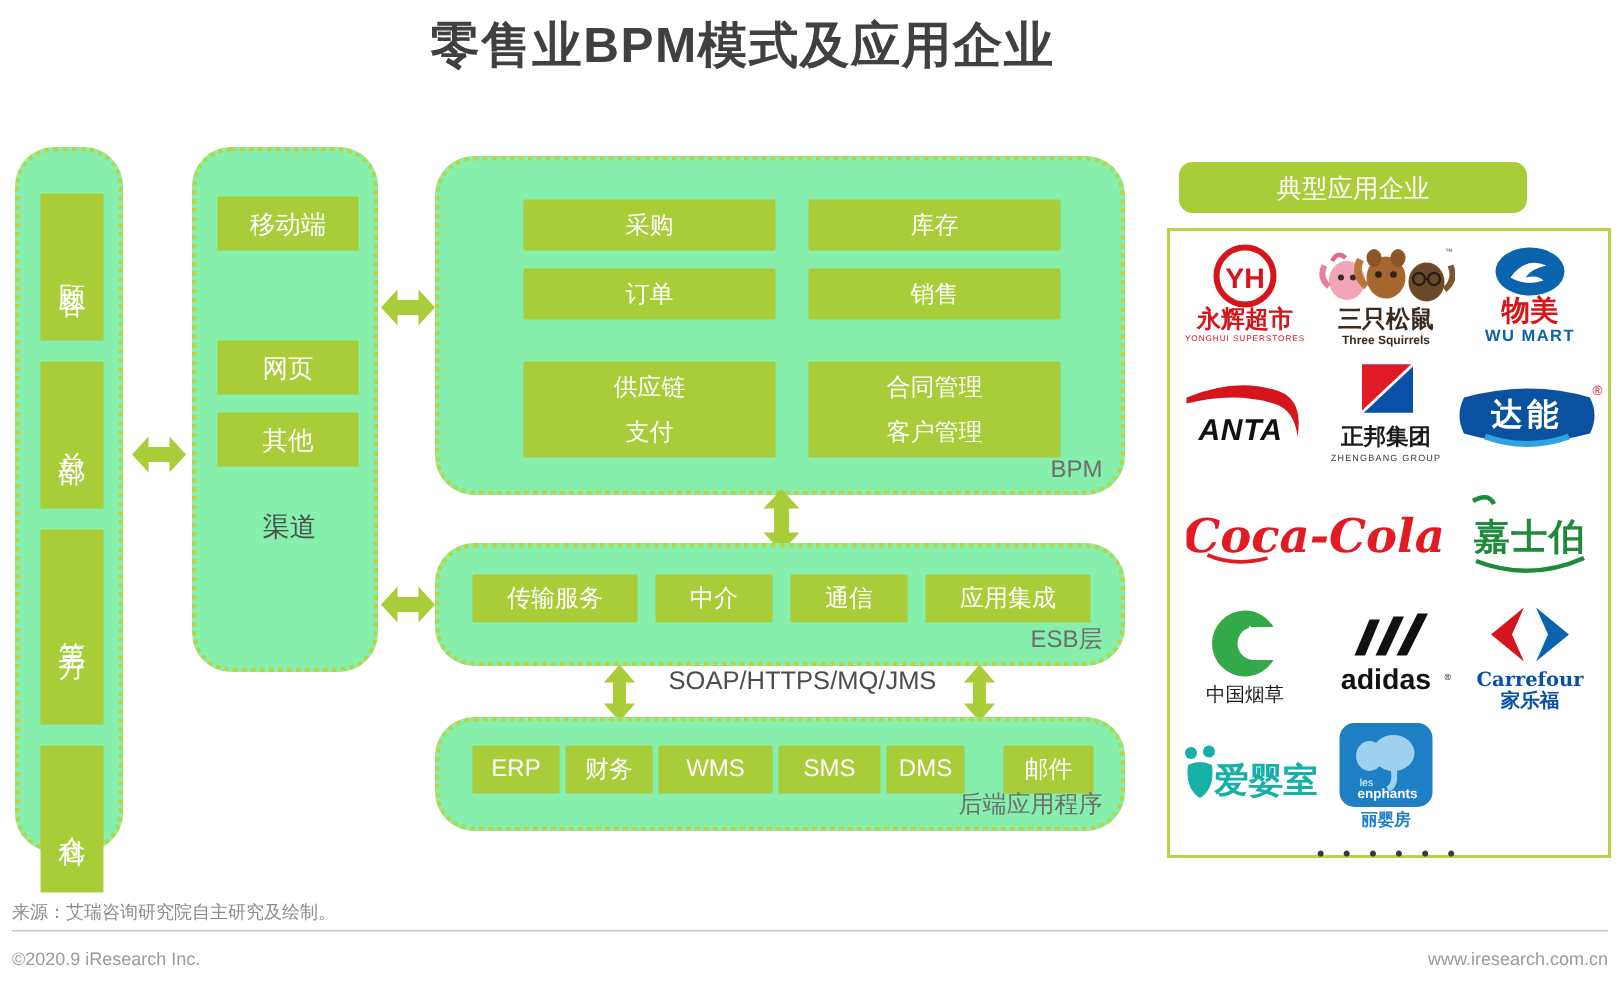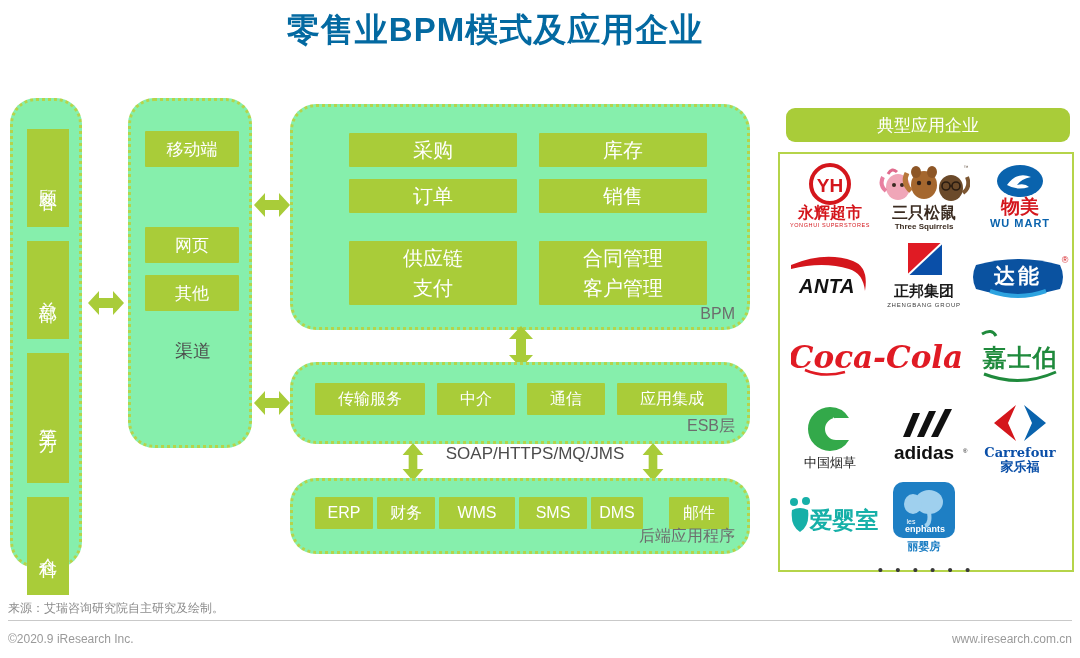--- a/index.html
+++ b/index.html
@@ -9,21 +9,21 @@
     font-family:"Liberation Sans","DejaVu Sans",sans-serif;
     position:relative;overflow:hidden;
     -webkit-font-smoothing:antialiased;
   }
   .page{position:absolute;inset:0;}
 
   
   .title{
     position:absolute;left:0;top:8px;width:990px;
     text-align:center;
-    font-size:33px;font-weight:bold;color:#0369a1;
+    font-size:33px;font-weight:bold;color:#404040;
     letter-spacing:1px;
   }
 
   
   .chip{
     background:#a9cc39;color:#ffffff;
     display:flex;align-items:center;justify-content:center;
     font-size:17px;box-sizing:border-box;
   }
 
@@ -64,21 +64,21 @@
   #ch-2{top:126px;}
   #ch-3{top:174px;}
   #channel-label{
     position:absolute;left:0;width:124px;top:238px;
     text-align:center;font-size:18px;color:#4c4c4c;
   }
 
   
   #bpm-box{left:290px;top:104px;width:460px;height:226px;}
   .bpm-chip{
-    position:absolute;width:168px;height:34px;border-radius:1px;font-size:20px;
+    position:absolute;width:168px;height:34px;border-radius:1px;font-size:16px;
   }
   .bpm-col-l{left:56px;}
   .bpm-col-r{left:246px;}
   .bpm-r0{top:26px;}
   .bpm-r1{top:72px;}
   .bpm-r2{top:118px;margin-top:16px;}
   .bpm-r3{top:164px;}
 
   
   #esb-box{left:290px;top:362px;width:460px;height:82px;}
@@ -107,21 +107,21 @@
     position:absolute;left:430px;top:444px;width:210px;
     text-align:center;font-size:17px;color:#4c4c4c;
   }
 
   
   .arrow{position:absolute;}
   .arrow svg{display:block;}
 
   
   #companies-header{
-    position:absolute;left:786px;top:108px;width:284px;height:34px;
+    position:absolute;left:786px;top:108px;width:232px;height:34px;
     background:#a9cc39;border-radius:9px;color:#ffffff;
     display:flex;align-items:center;justify-content:center;
     font-size:17px;
   }
   #companies-panel{
     position:absolute;left:778px;top:152px;width:296px;height:420px;
     border:2px solid #b5d44a;background:#ffffff;box-sizing:border-box;
     padding:4px 2px 0 2px;
   }
   .logo-grid{

